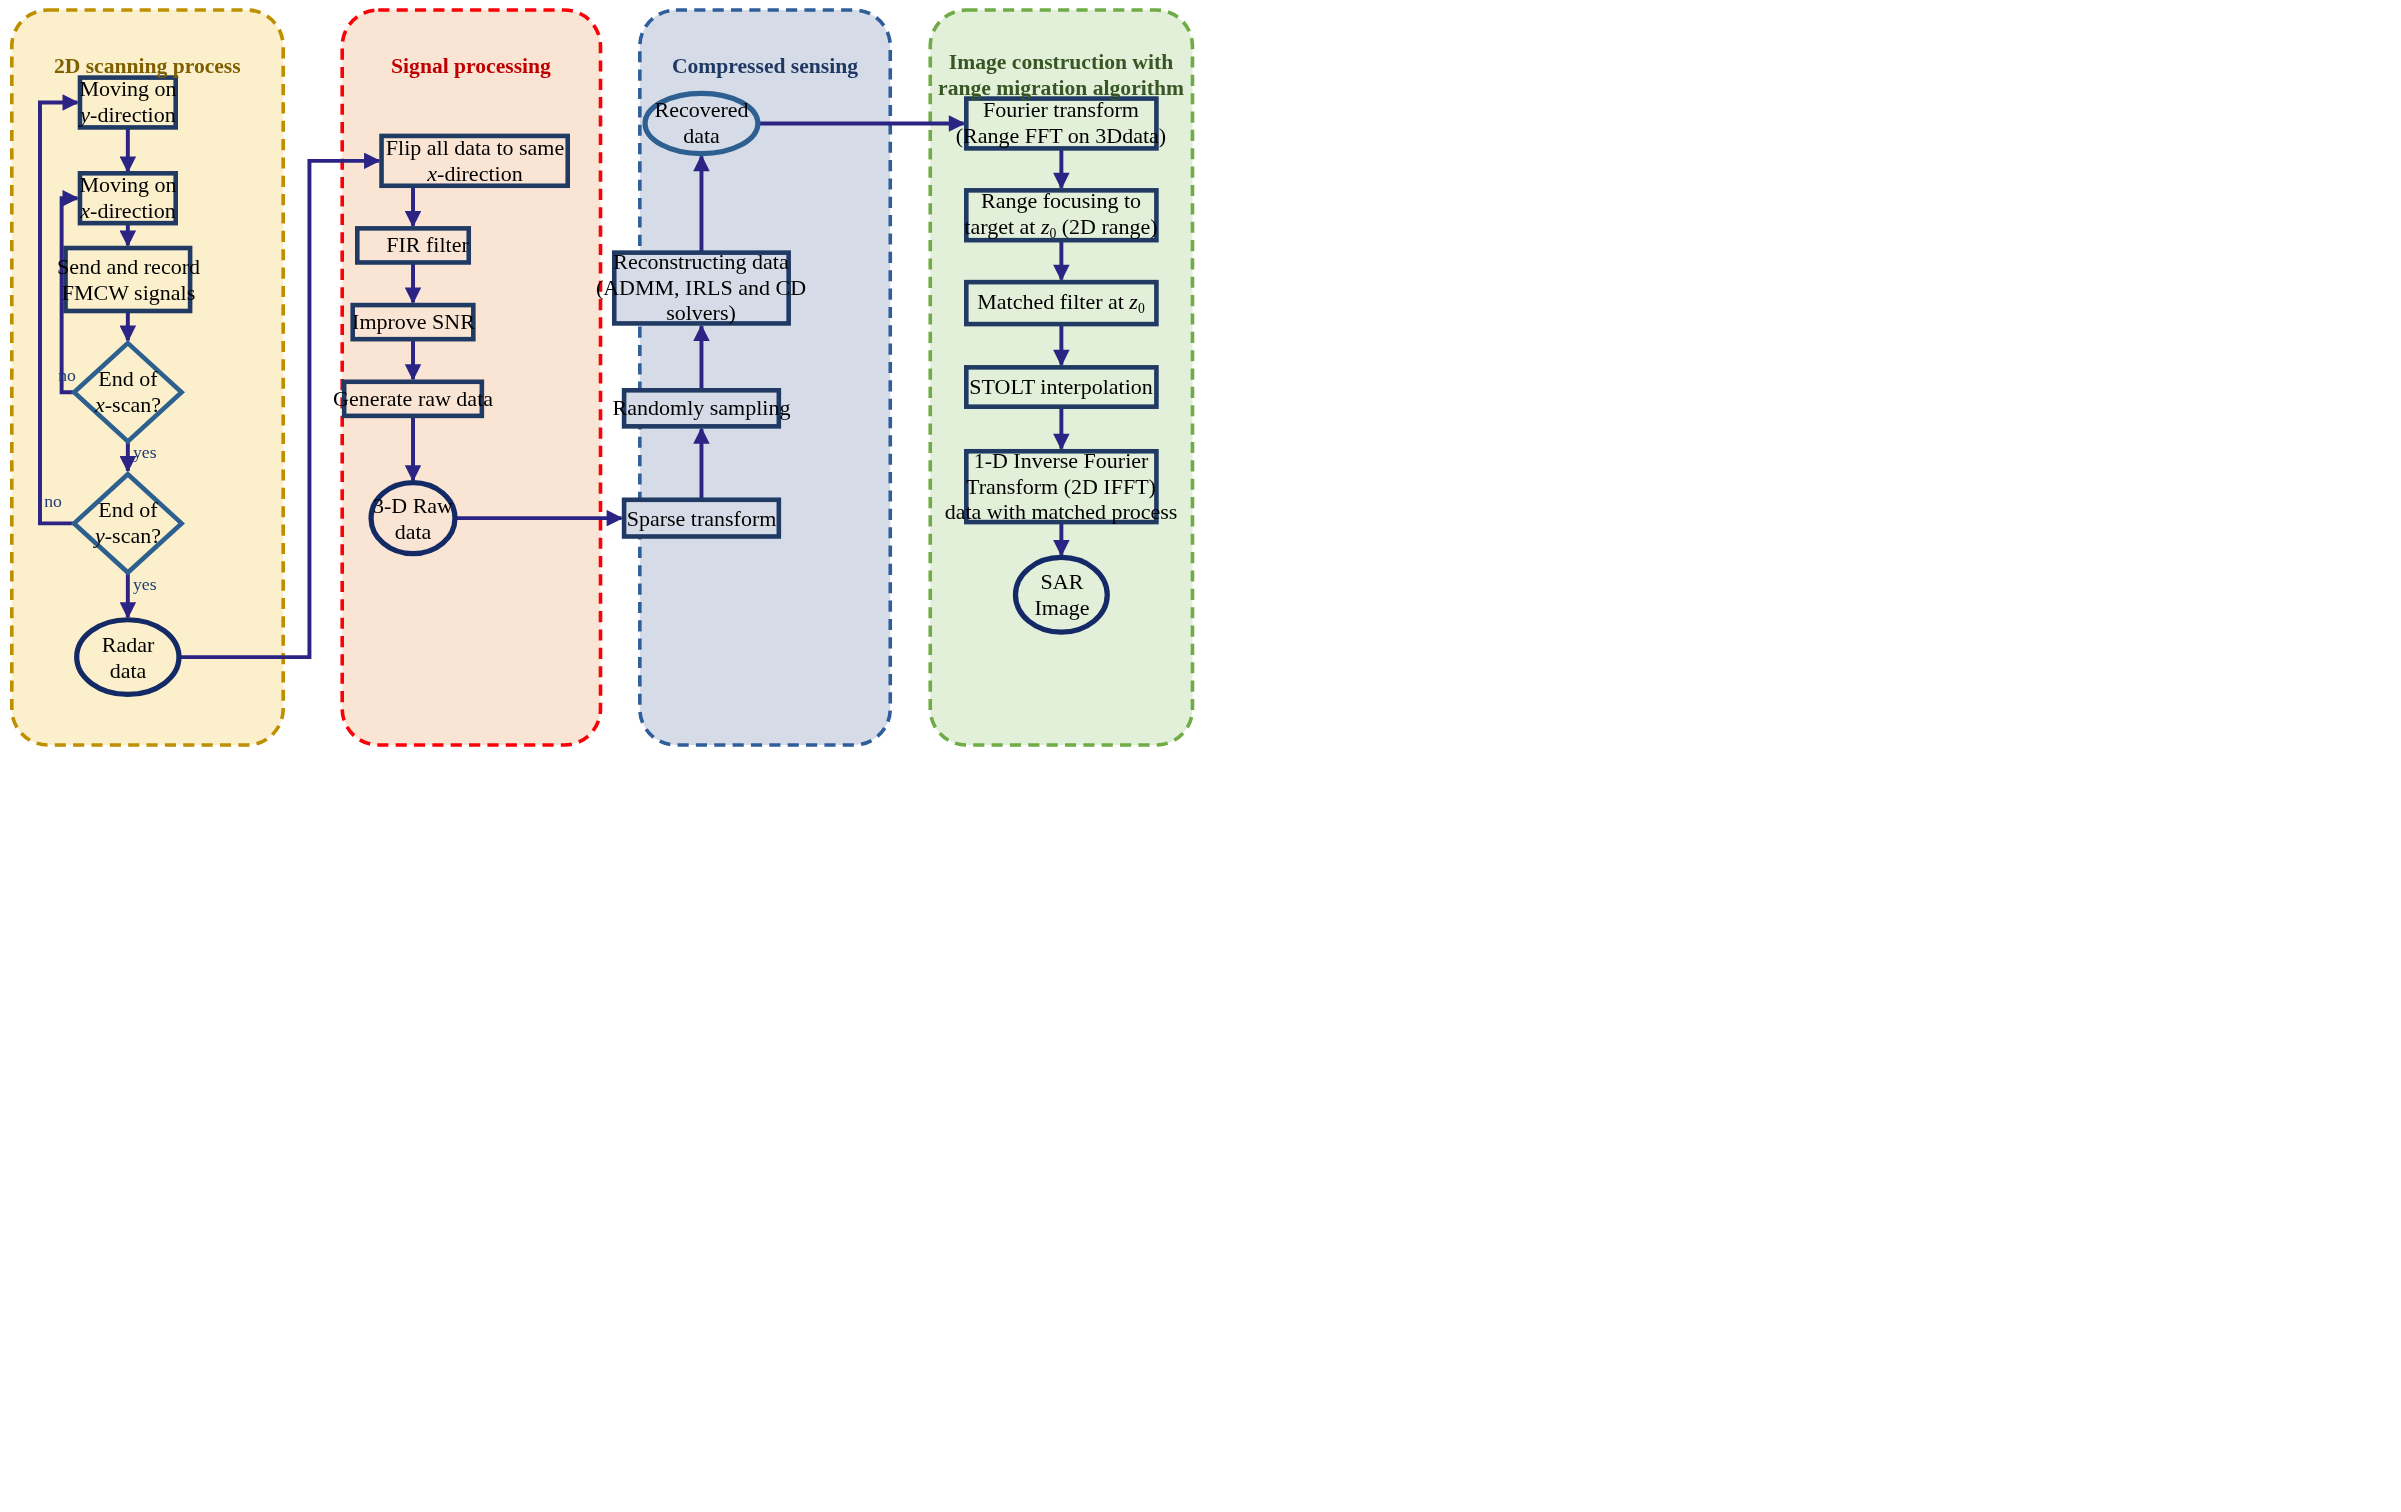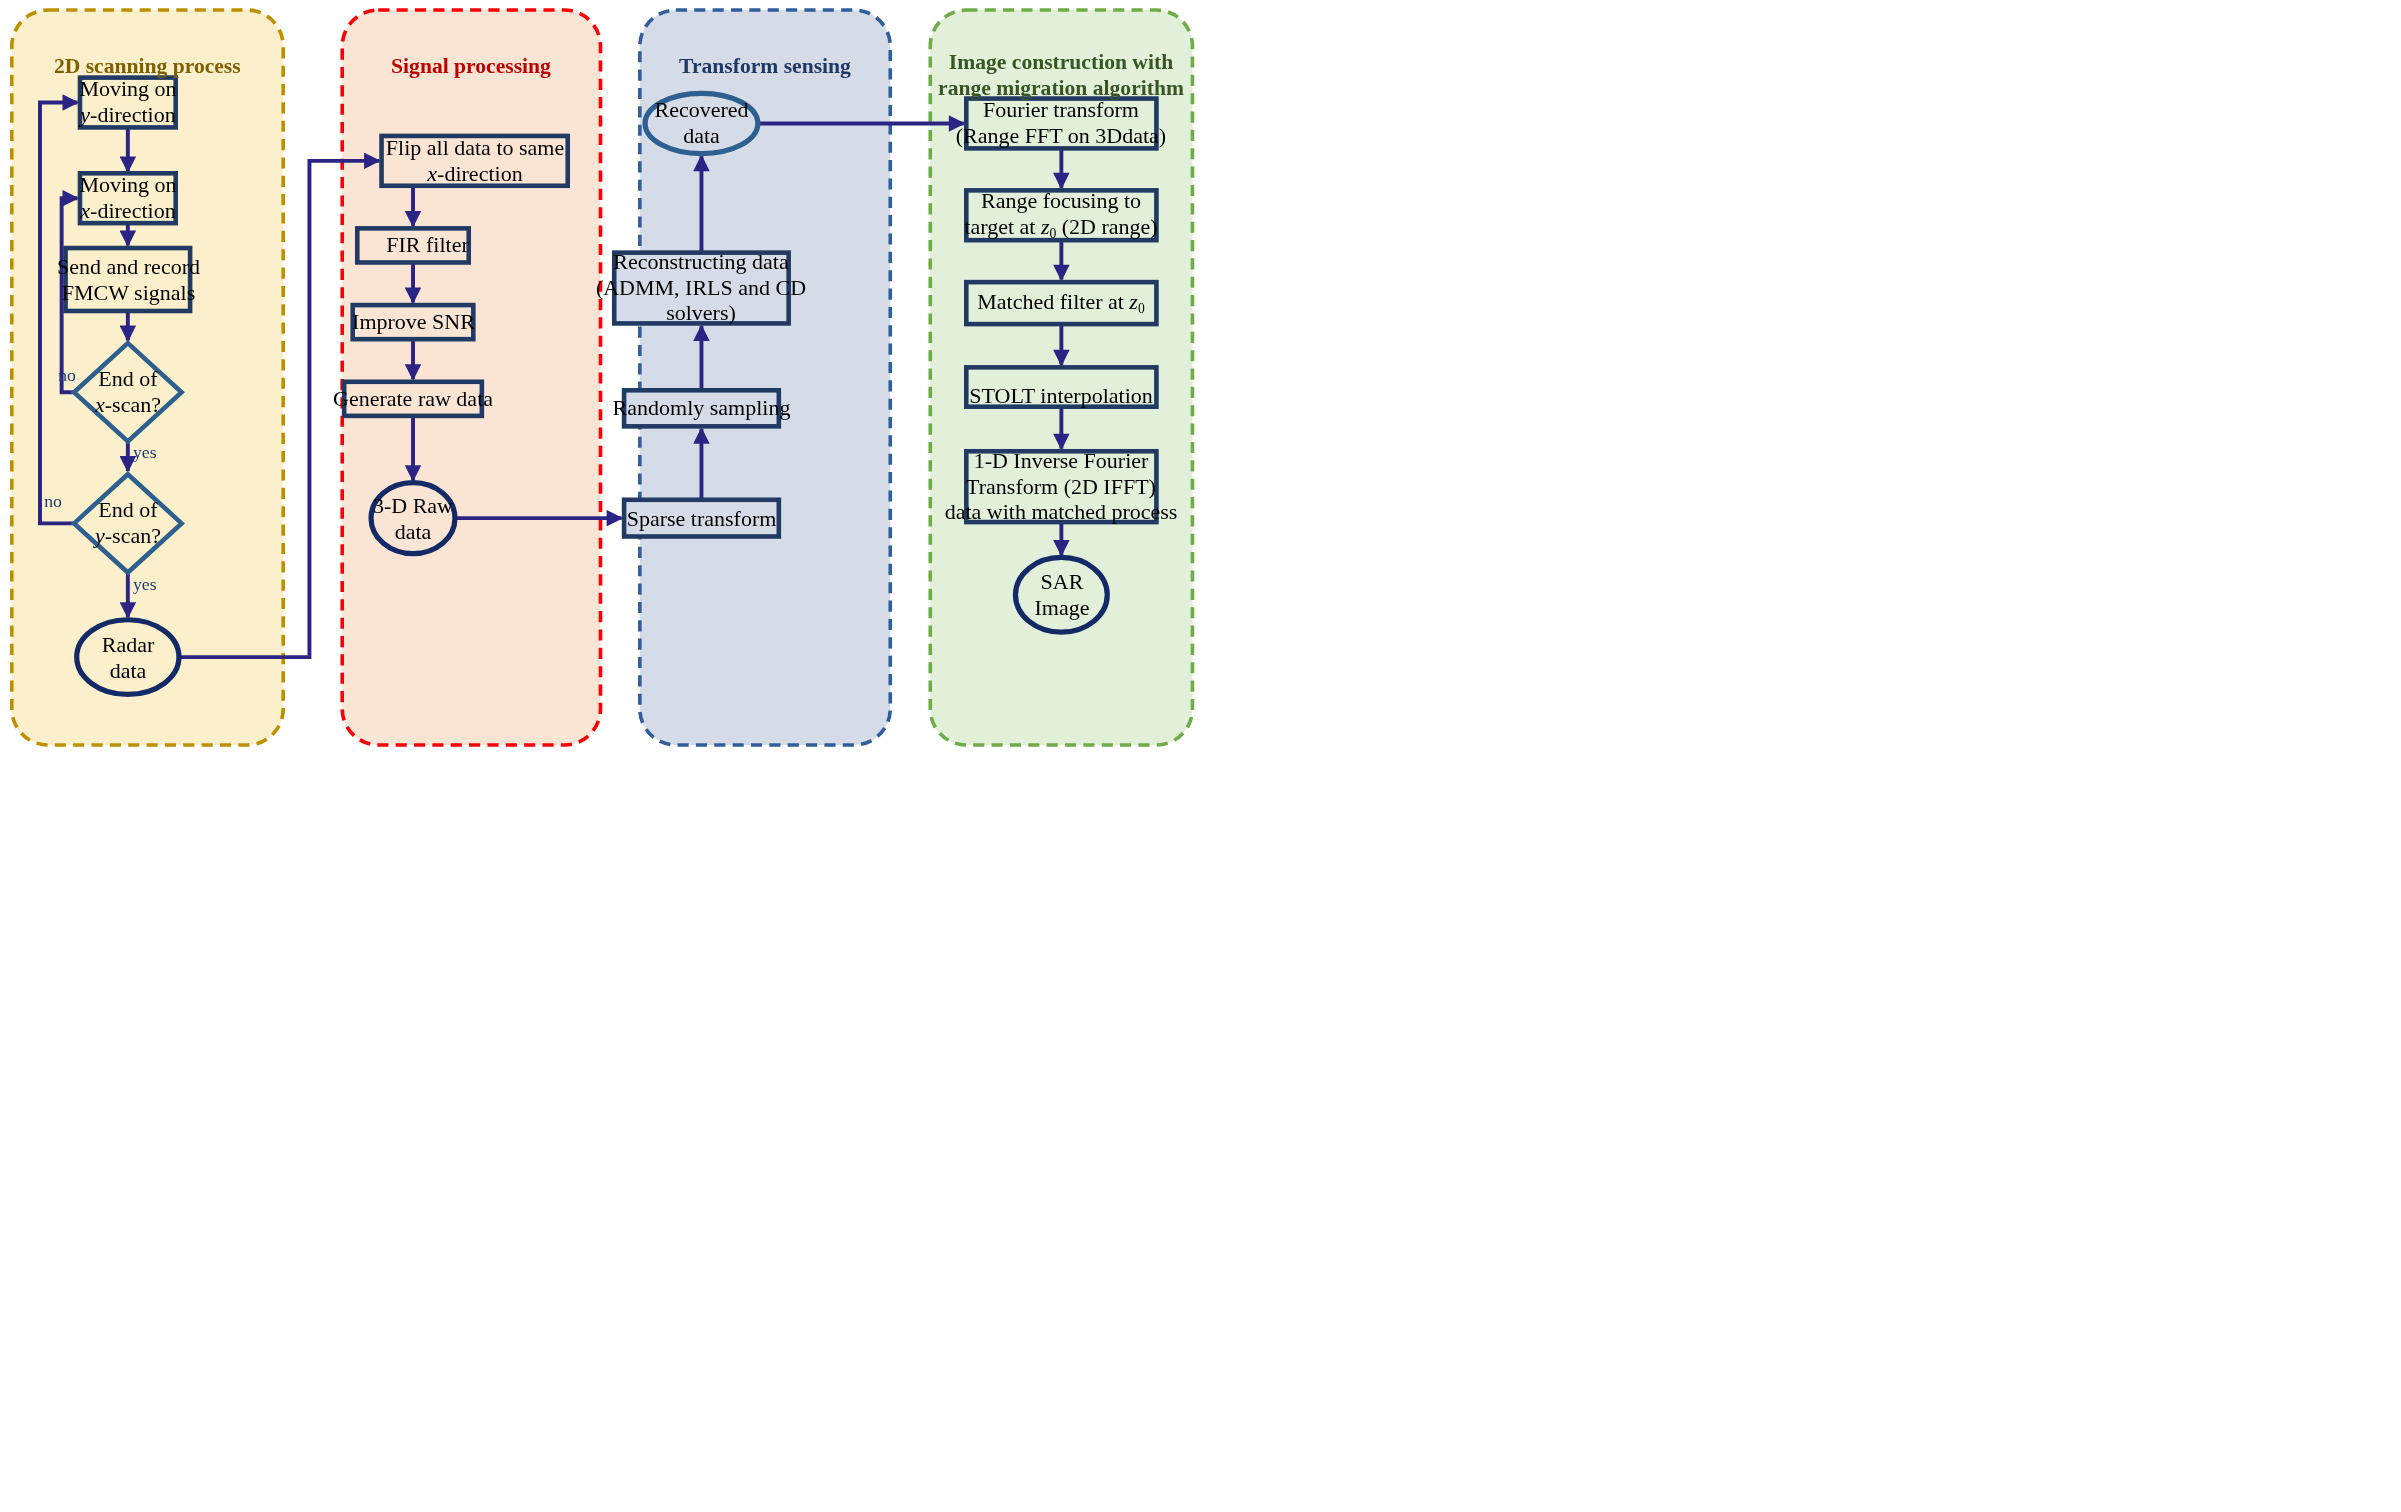--- a/index.html
+++ b/index.html
@@ -109,21 +109,21 @@
     <ellipse cx="1619" cy="907" rx="70" ry="57" fill="#E2EFD9" stroke="#142A66" stroke-width="8"></ellipse>
   </svg>
 
   <div class="ptitle t1" style="left:11.8px;top:17px;width:271px;">
       <span>2D scanning process</span>
     </div>
   <div class="ptitle t2" style="left:342px;top:17px;width:258px;">
       <span>Signal processing</span>
     </div>
   <div class="ptitle t3" style="left:640px;top:17px;width:250px;">
-      <span>Transform sensing</span>
+      <span>Compressed sensing</span>
     </div>
   <div class="ptitle t4" style="left:930px;top:13px;width:262px;">
       <div class="ln"><span>Image construction with</span></div>
       <div class="ln"><span>range migration algorithm</span></div>
     </div>
 
   <div class="lbl" style="left:80px;top:77px;width:96px;height:50px;">
       <div class="ln"><span>Moving on</span></div>
       <div class="ln"><span class="it">y</span><span>-direction</span></div>
     </div>
@@ -191,21 +191,21 @@
       <div class="ln"><span>Fourier transform</span></div>
       <div class="ln"><span>(Range FFT on 3Ddata)</span></div>
     </div>
   <div class="lbl" style="left:966px;top:190px;width:190px;height:50px;">
       <div class="ln"><span>Range focusing to</span></div>
       <div class="ln"><span>target at </span><span class="it">z</span><span class="sb">0</span><span> (2D range)</span></div>
     </div>
   <div class="lbl" style="left:966px;top:282px;width:190px;height:42px;">
       <div class="ln"><span>Matched filter at </span><span class="it">z</span><span class="sb">0</span></div>
     </div>
-  <div class="lbl" style="left:966px;top:376px;width:190px;height:39px;">
+  <div class="lbl" style="left:966px;top:367px;width:190px;height:39px;">
       <div class="ln"><span>STOLT interpolation</span></div>
     </div>
   <div class="lbl" style="left:966px;top:451px;width:190px;height:71px;">
       <div class="ln"><span>1-D Inverse Fourier</span></div>
       <div class="ln"><span>Transform (2D IFFT)</span></div>
       <div class="ln"><span>data with matched process</span></div>
     </div>
   <div class="lbl" style="left:1016px;top:557px;width:92px;height:75px;">
       <div class="ln"><span>SAR</span></div>
       <div class="ln"><span>Image</span></div>

